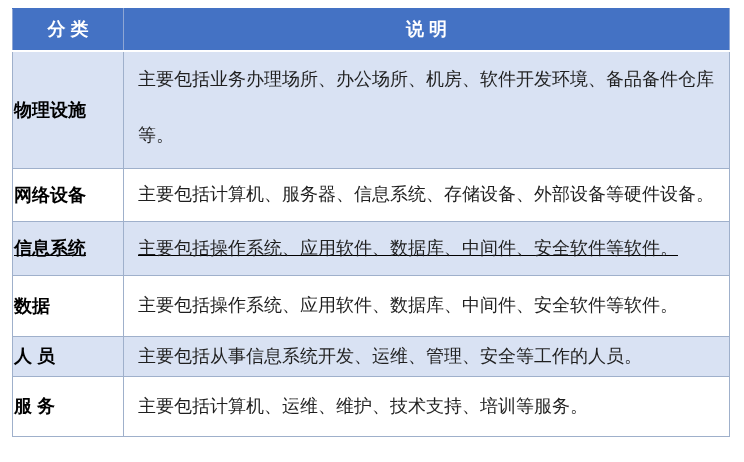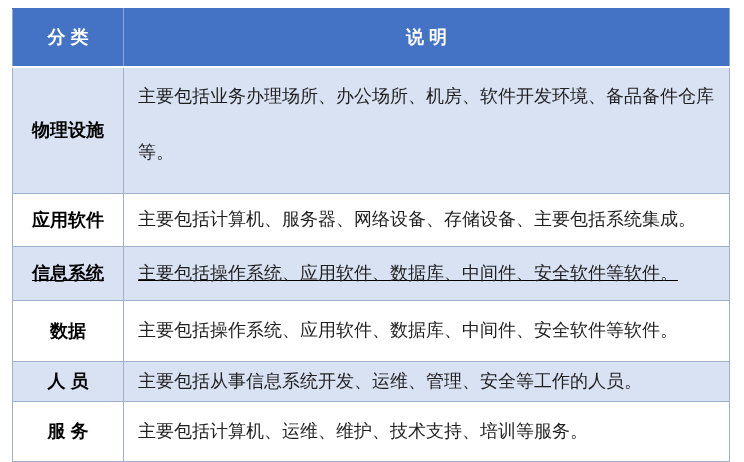--- a/index.html
+++ b/index.html
@@ -31,48 +31,49 @@
     border: 1px solid #9fb0cb;
     box-sizing: border-box;
   }
 
   
   .cat-table th {
     background: #4472c4;
     color: #ffffff;
     font-size: 18px;
     font-weight: bold;
-    height: 58px;
+    height: 42px;
     text-align: center;
     vertical-align: middle;
     border-color: #8ea6d4;
     border-top-color: #4472c4;
     border-bottom: 2px solid #ffffff;
   }
 
   
   .cat-table td {
     vertical-align: middle;
     font-size: 18px;
     color: #1f1f1f;
   }
   td.cat {
-    text-align: center;
+    text-align: left;
     font-weight: bold;
     color: #000000;
   }
   td.desc {
     text-align: left;
     padding: 6px 10px 6px 14px;
     line-height: 1.45;
   }
   td.desc.tall {
     line-height: 56px;
     padding-top: 0;
-    padding-bottom: 13px;
+    padding-bottom: 4px;
+    font-family: Liberation Mono, monospace;
   }
 
   
   tr.band td { background: #d9e2f3; }
   tr.plain td { background: #ffffff; }
 
   
   tr.r0 { height: 110px; }
   tr.r1 { height: 53px; }
   tr.r2 { height: 54px; text-decoration: underline; }
@@ -94,22 +95,22 @@
         <th>分 类</th>
         <th>说 明</th>
       </tr>
     </thead>
     <tbody>
       <tr class="band r0">
         <td class="cat">物理设施</td>
         <td class="desc tall">主要包括业务办理场所、办公场所、机房、软件开发环境、备品备件仓库等。</td>
       </tr>
       <tr class="plain r1">
-        <td class="cat">应用软件</td>
-        <td class="desc">主要包括计算机、服务器、网络设备、存储设备、主要包括系统集成。</td>
+        <td class="cat">网络设备</td>
+        <td class="desc">主要包括计算机、服务器、信息系统、存储设备、外部设备等硬件设备。</td>
       </tr>
       <tr class="band r2">
         <td class="cat">信息系统</td>
         <td class="desc">主要包括操作系统、应用软件、数据库、中间件、安全软件等软件。</td>
       </tr>
       <tr class="plain r3">
         <td class="cat">数据</td>
         <td class="desc">主要包括操作系统、应用软件、数据库、中间件、安全软件等软件。</td>
       </tr>
       <tr class="band r4">

